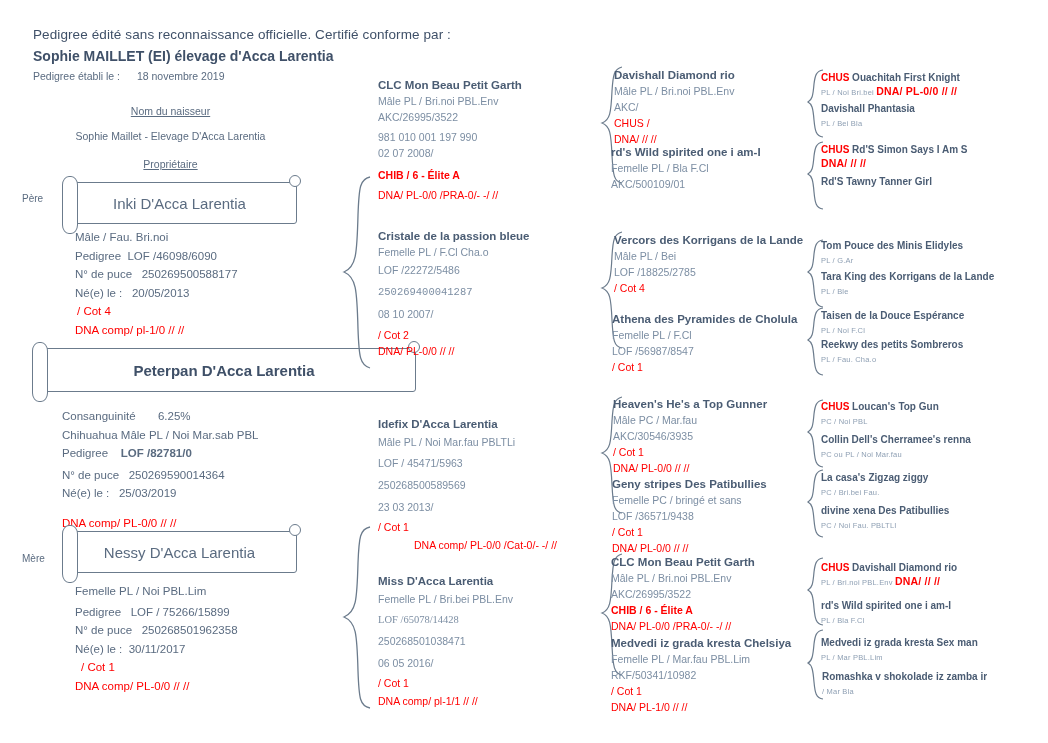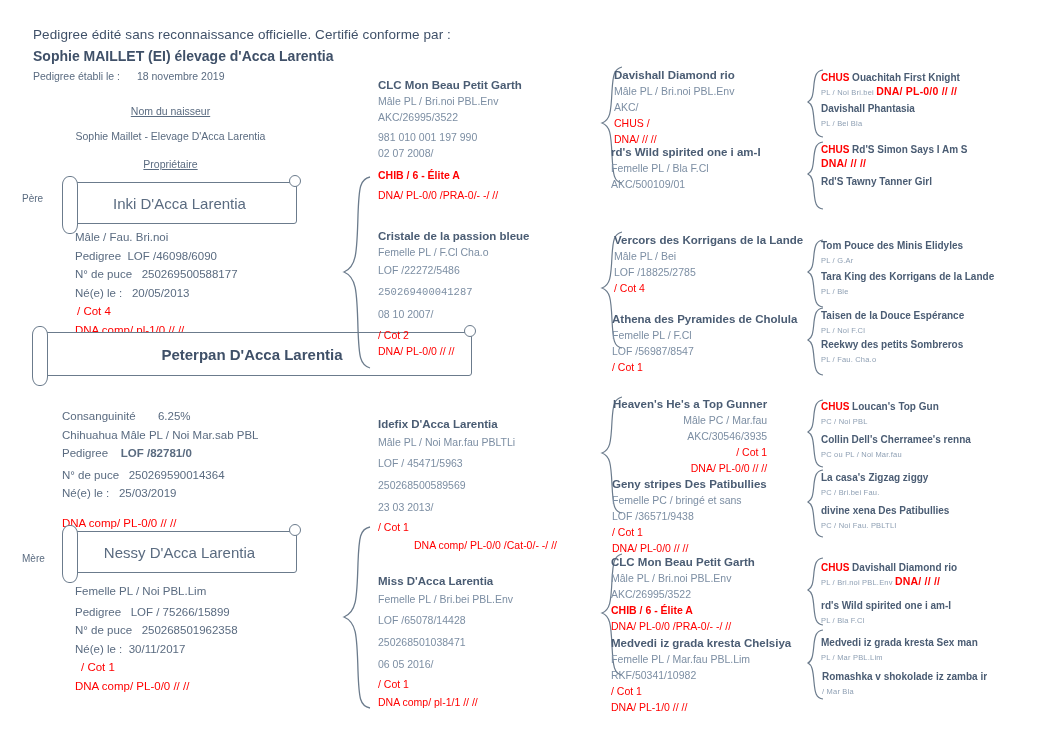--- a/index.html
+++ b/index.html
@@ -91,21 +91,21 @@
     &nbsp;&nbsp;<span>250269500588177</span>
   </div>
   <div class="ln">
     <span>Né(e) le :</span>
     &nbsp;&nbsp;<span>20/05/2013</span>
   </div>
   <div class="ln red ind" style="padding-left:2px;">/ Cot 4</div>
   <div class="ln red">DNA comp/ pl-1/0 //  //</div>
 </div>
 
-<div class="scroll bold" style="left:32px;top:332px;width:440px;height:44px;">
+<div class="scroll bold" style="left:32px;top:348px;width:384px;height:44px;">
   <div class="body"></div>
   <div class="roll"></div>
   <div class="curlR"></div>
   <div class="ttl">Peterpan  D'Acca Larentia</div>
 </div>
 <div class="det" style="left:62px;top:411px;">
   <div class="ln">
     <span>Consanguinité</span>
     &nbsp;&nbsp;&nbsp;&nbsp;&nbsp;&nbsp;<span>6.25%</span>
   </div>
@@ -249,21 +249,21 @@
   <div class="sub" style="margin-top:9px;">LOF / 45471/5963</div>
   <div class="sub" style="margin-top:10px;">250268500589569</div>
   <div class="sub" style="margin-top:10px;">23 03 2013/</div>
   <div class="red" style="margin-top:8px;">/ Cot 1</div>
   <div class="red" style="margin-top:6px;padding-left:36px;">DNA comp/ PL-0/0 /Cat-0/- -/  //</div>
 </div>
 
 <div class="anc" style="left:378px;top:575px;">
   <div class="nm">Miss   D'Acca Larentia</div>
   <div class="sub" style="margin-top:6px;">Femelle PL / Bri.bei PBL.Env</div>
-  <div class="sub" style="margin-top:9px;">LOF /65078/14428</div>
+  <div class="sub" style="margin-top:9px;font-family:Liberation Serif, serif;">LOF /65078/14428</div>
   <div class="sub" style="margin-top:10px;">250268501038471</div>
   <div class="sub" style="margin-top:10px;">06 05 2016/</div>
   <div class="red" style="margin-top:8px;"> / Cot 1</div>
   <div class="red" style="margin-top:6px;">DNA comp/ pl-1/1 //  //</div>
 </div>
 
 <div class="anc" style="left:614px;top:69px;">
   <div class="nm">Davishall  Diamond rio</div>
   <div class="sub">Mâle PL / Bri.noi PBL.Env</div>
   <div class="sub">AKC/</div>
@@ -280,21 +280,21 @@
   <div class="sub">Mâle PL / Bei</div>
   <div class="sub">LOF /18825/2785</div>
   <div class="red"> / Cot 4</div>
 </div>
 <div class="anc" style="left:612px;top:313px;">
   <div class="nm"> Athena des Pyramides de Cholula</div>
   <div class="sub">Femelle PL / F.Cl</div>
   <div class="sub">LOF /56987/8547</div>
   <div class="red"> / Cot 1</div>
 </div>
-<div class="anc" style="left:613px;top:398px;text-align:right;">
+<div class="anc" style="left:613px;top:398px;">
   <div class="nm">Heaven's  He's a Top Gunner</div>
   <div class="sub">Mâle  PC / Mar.fau</div>
   <div class="sub">AKC/30546/3935</div>
   <div class="red"> / Cot 1</div>
   <div class="red">DNA/ PL-0/0 //  //</div>
 </div>
 <div class="anc" style="left:612px;top:478px;">
   <div class="nm">Geny stripes   Des Patibullies</div>
   <div class="sub">Femelle  PC / bringé et sans</div>
   <div class="sub">LOF /36571/9438</div>

